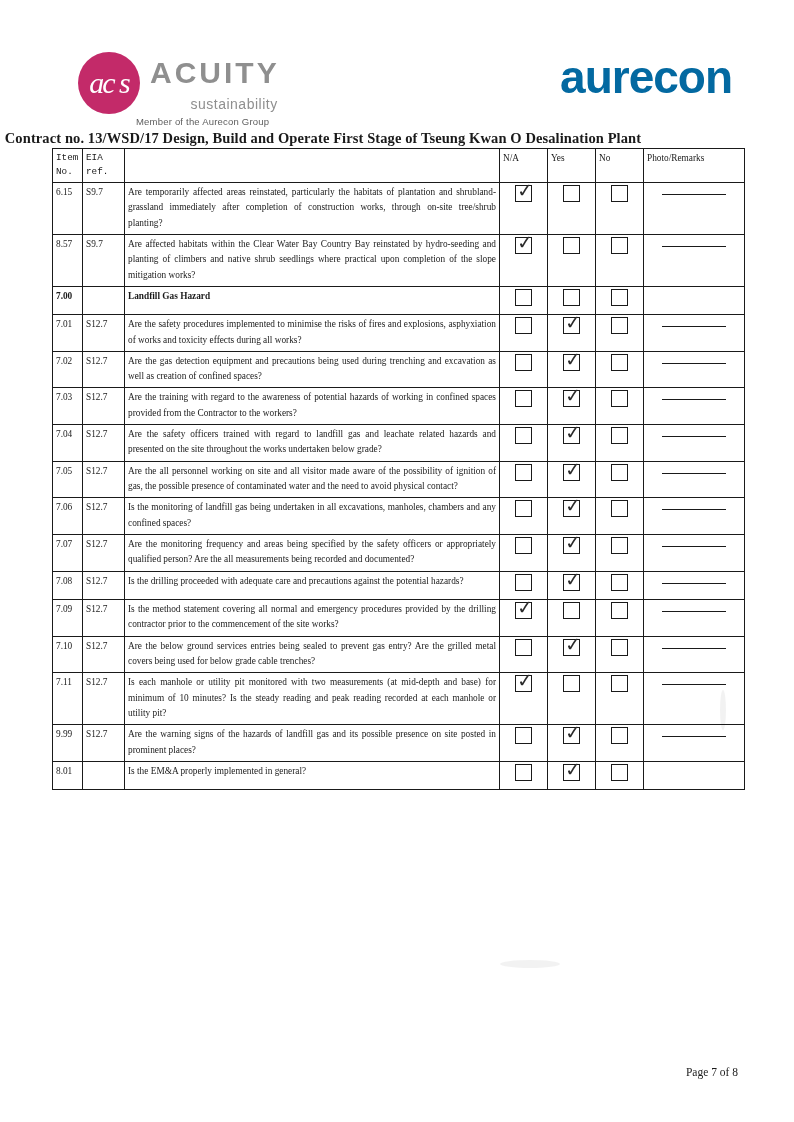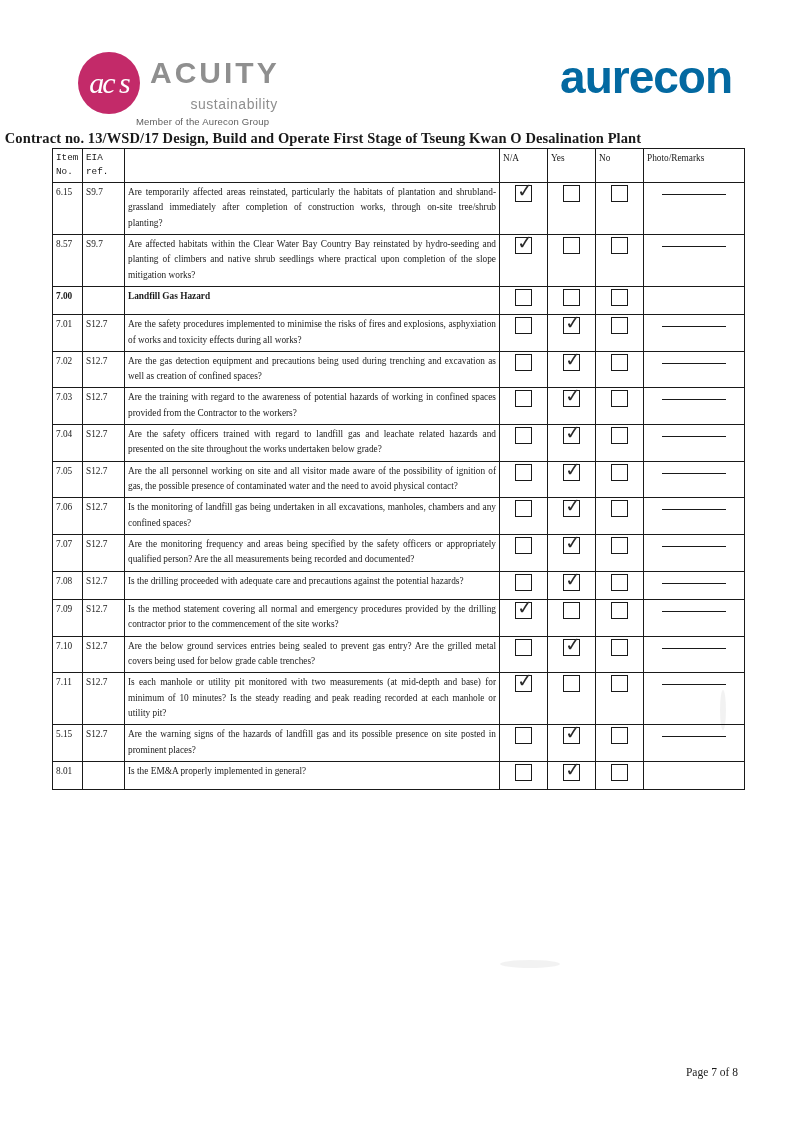--- a/index.html
+++ b/index.html
@@ -390,21 +390,21 @@
         <tr>
           <td class="item">7.11</td>
           <td class="eia">S12.7</td>
           <td class="desc">Is each manhole or utility pit monitored with two measurements (at mid-depth and base) for minimum of 10 minutes? Is the steady reading and peak reading recorded at each manhole or utility pit?</td>
           <td class="chk"><span class="box"><span class="tick">✓</span></span></td>
           <td class="chk"><span class="box"></span></td>
           <td class="chk"><span class="box"></span></td>
           <td class="remarks"><span class="blank-line"></span></td>
         </tr>
         <tr>
-          <td class="item">5.15</td>
+          <td class="item">9.99</td>
           <td class="eia">S12.7</td>
           <td class="desc">Are the warning signs of the hazards of landfill gas and its possible presence on site posted in prominent places?</td>
           <td class="chk"><span class="box"></span></td>
           <td class="chk"><span class="box"><span class="tick">✓</span></span></td>
           <td class="chk"><span class="box"></span></td>
           <td class="remarks"><span class="blank-line"></span></td>
         </tr>
         <tr>
           <td class="item">8.01</td>
           <td class="eia"></td>

